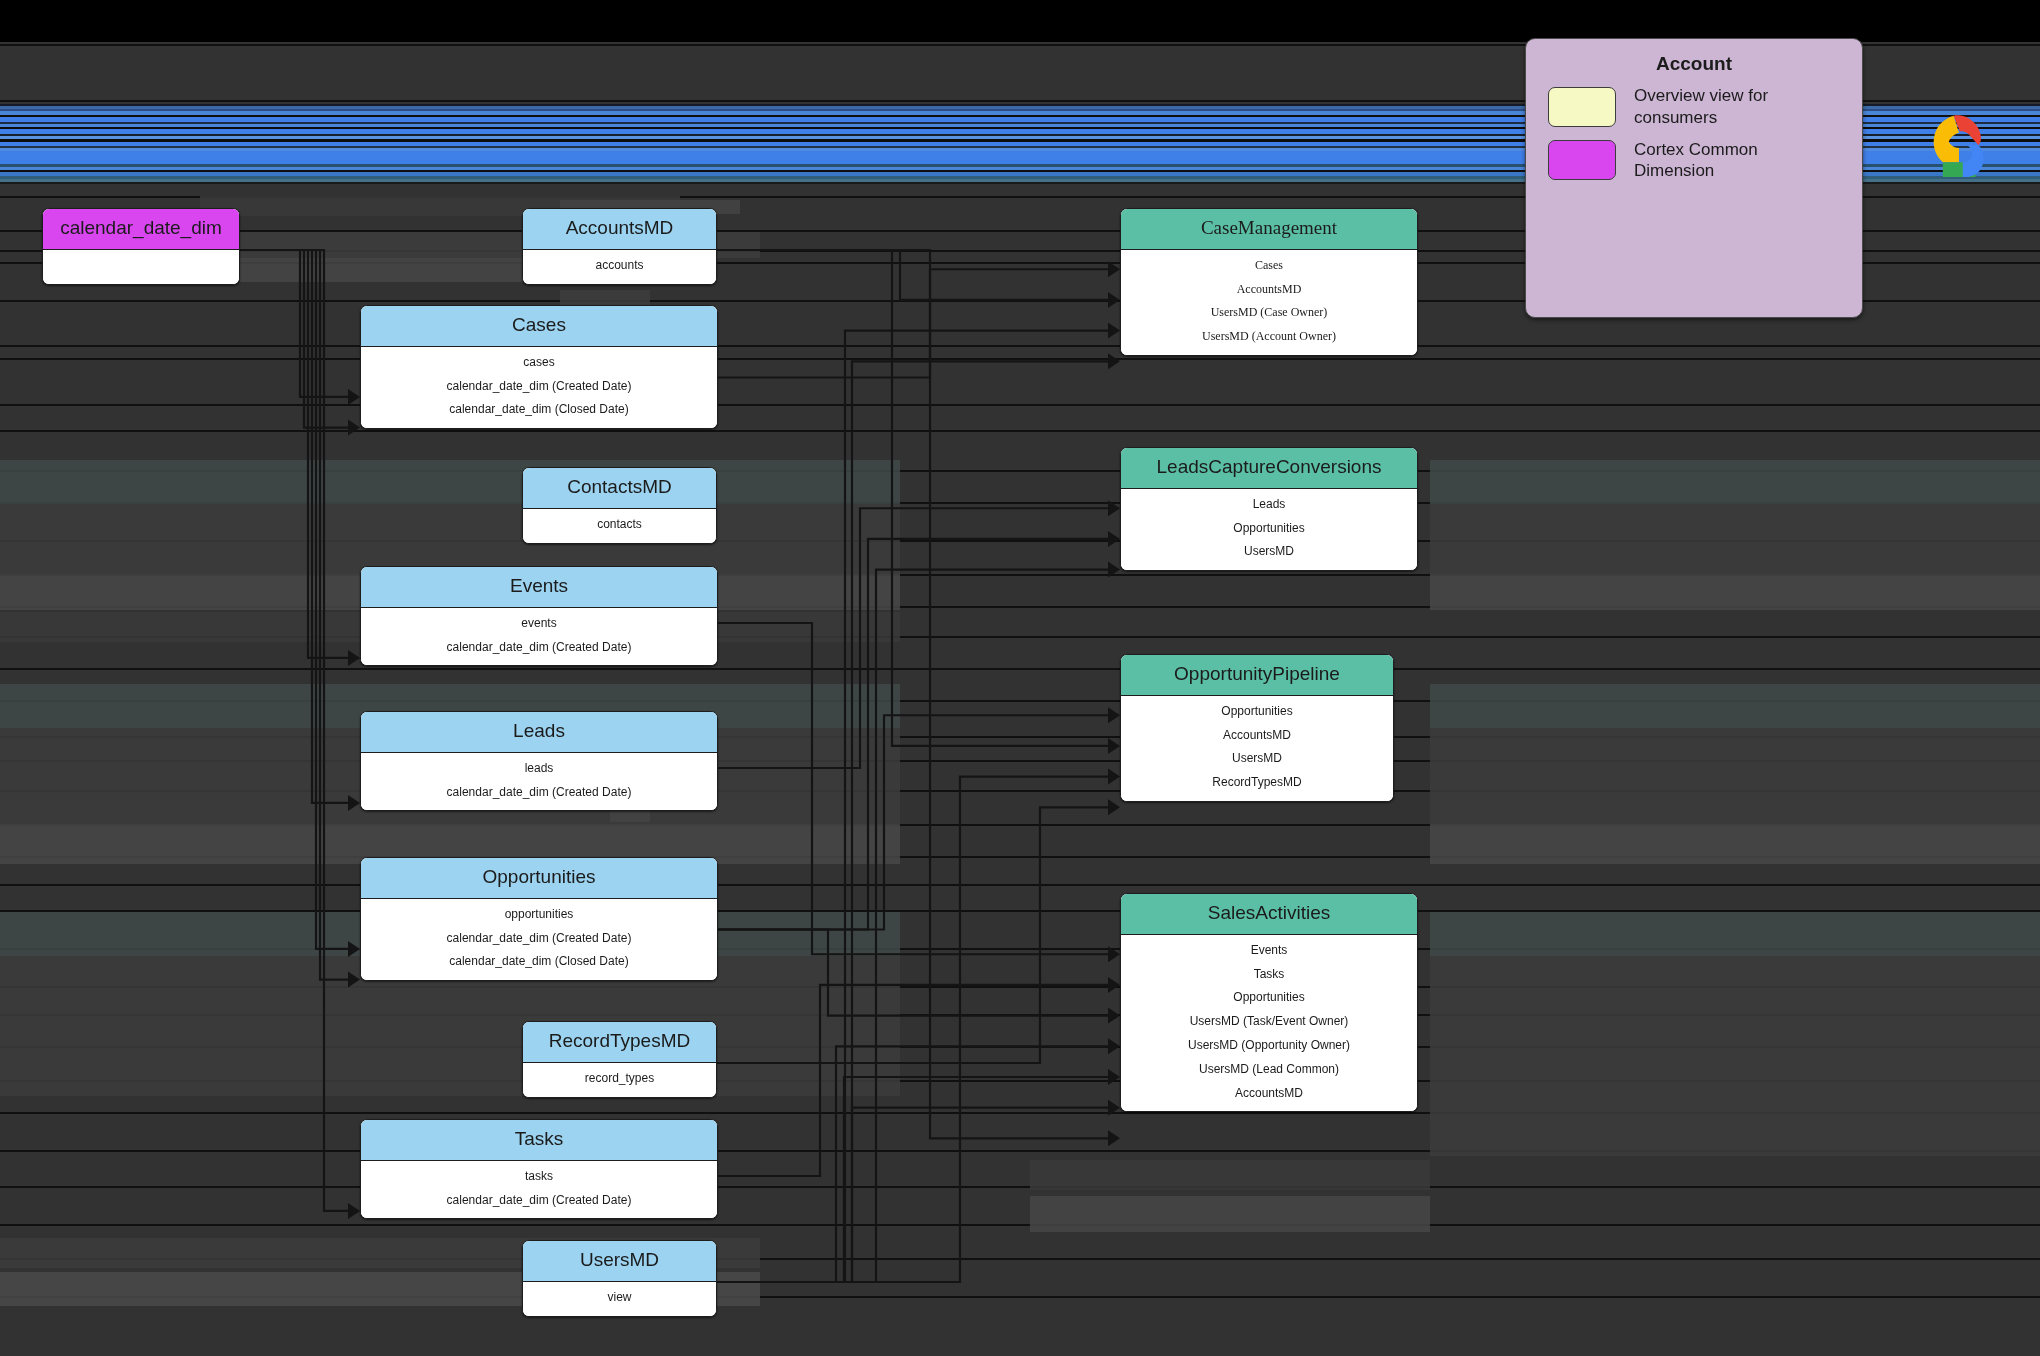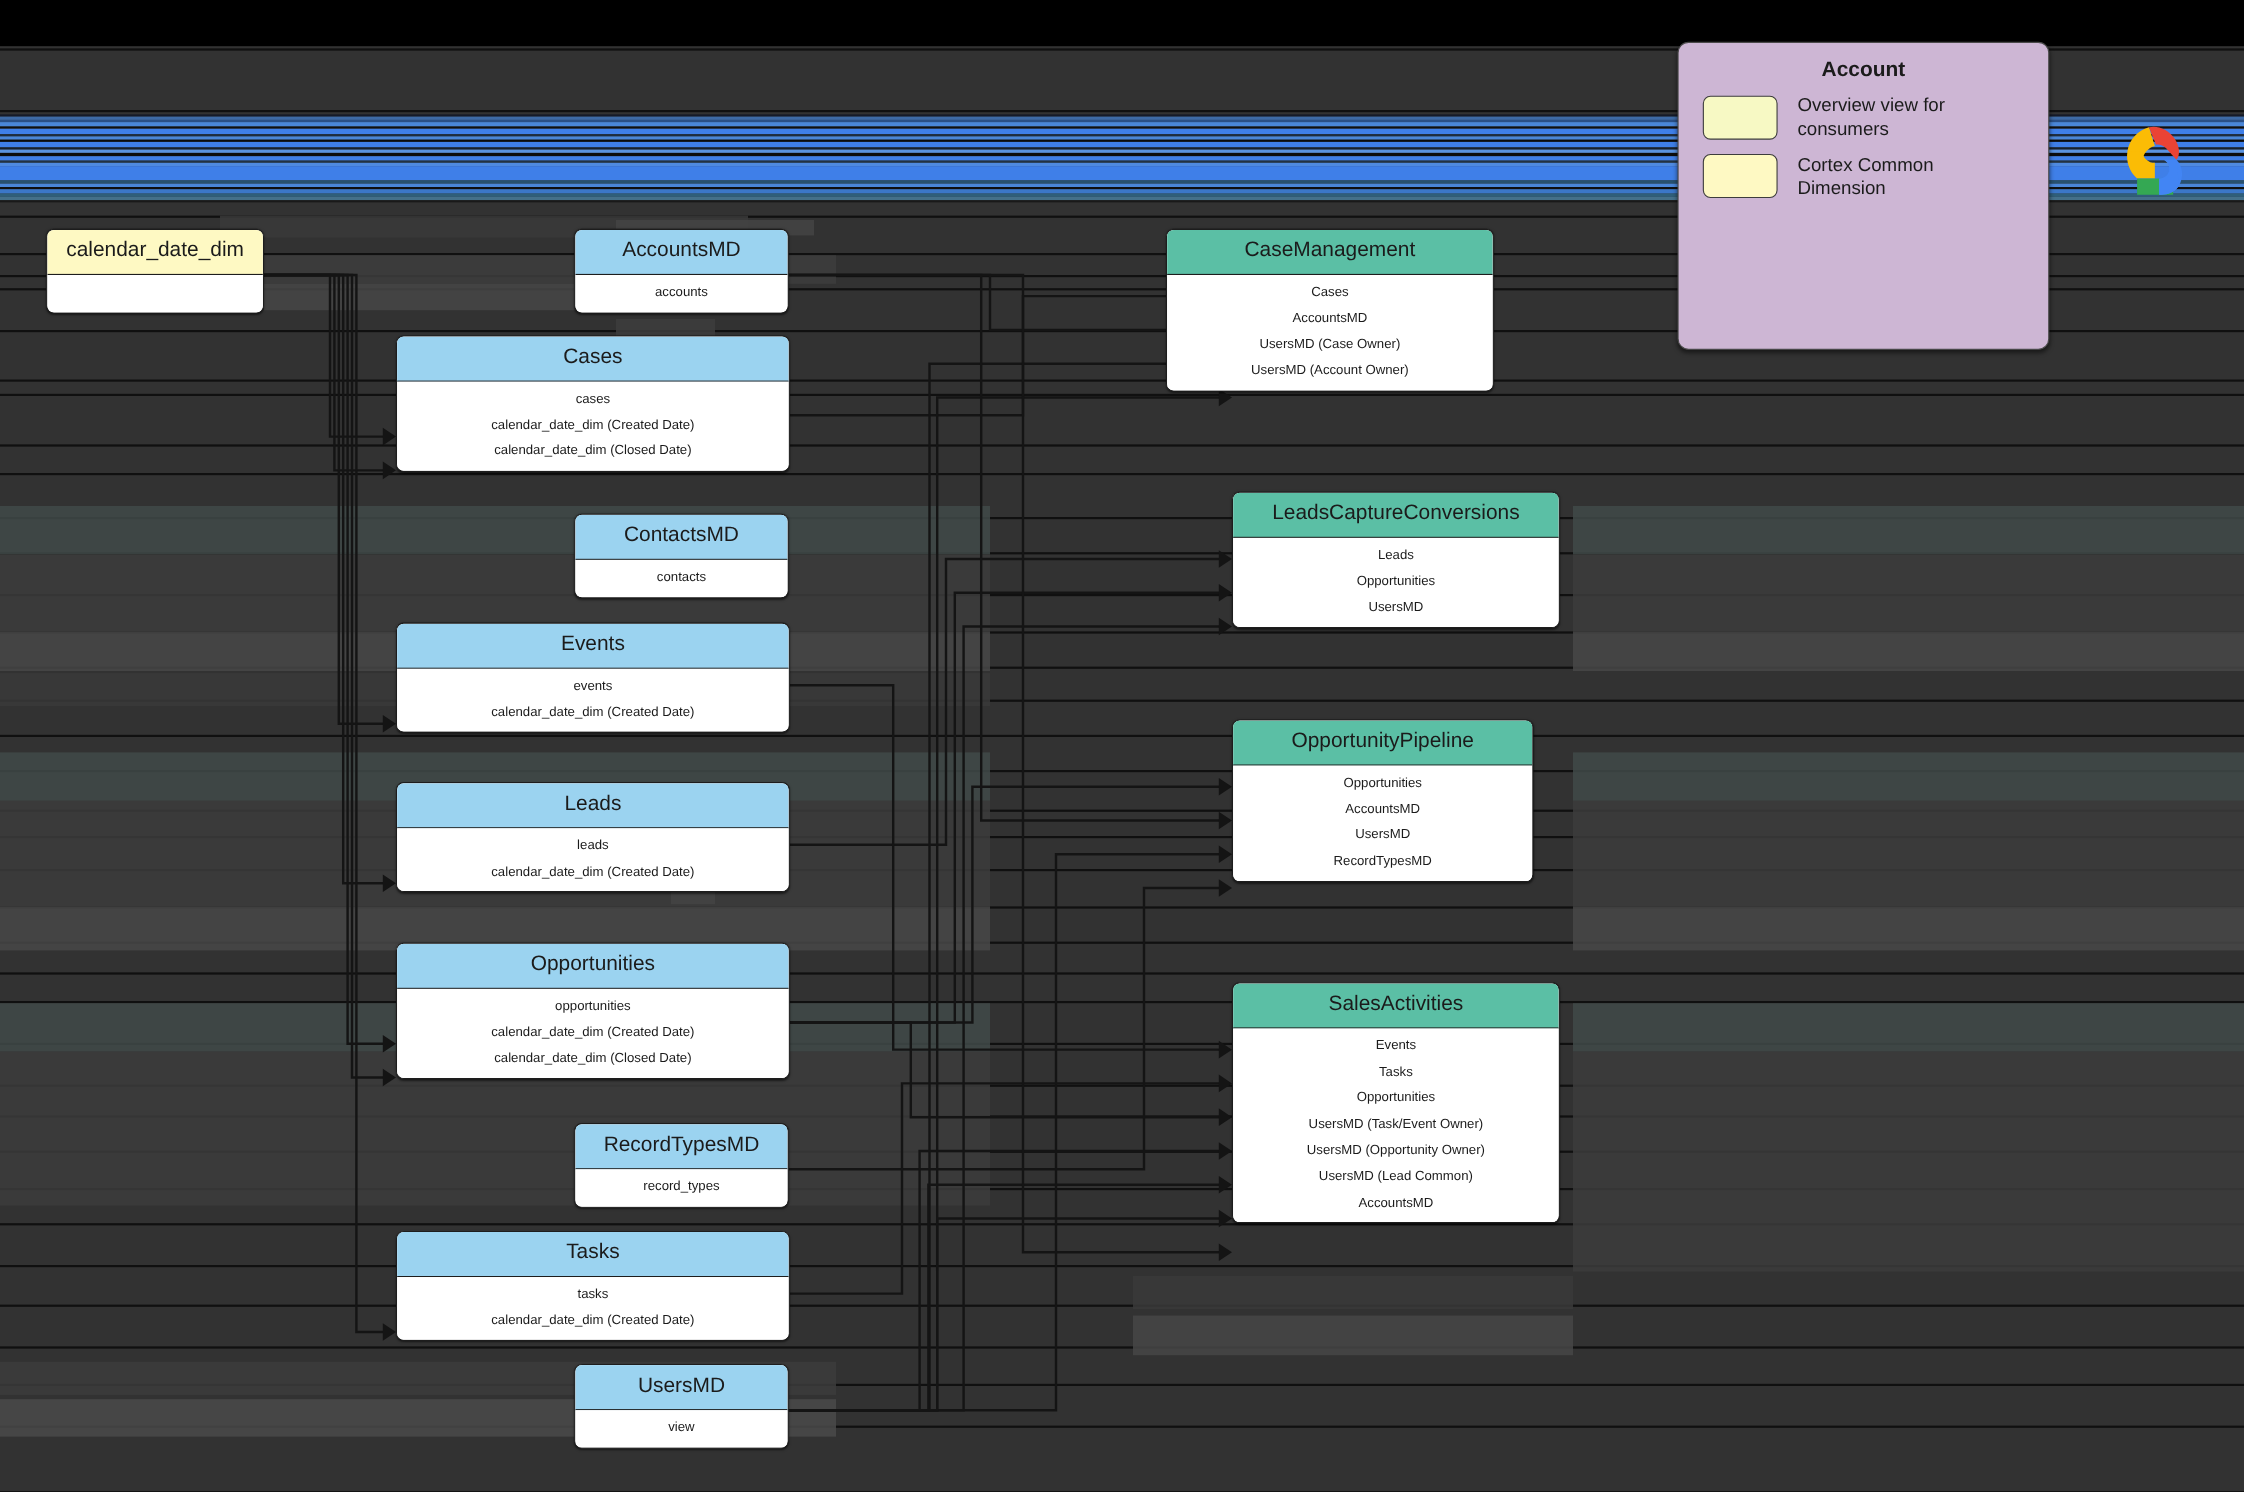--- a/index.html
+++ b/index.html
@@ -51,21 +51,21 @@
     text-align: center;
     font-size: 12px;
     color: #1b1b1b;
     padding: 5px 4px;
     line-height: 1.15;
     white-space: nowrap;
   }
   .t-base    { background: #9BD3F0; }
   .t-report  { background: #5BBFA5; }
   .t-overview{ background: #F7F9C4; }
-  .t-cortex  { background: #fef9c3; }
+  .t-cortex  { background: #d946ef; }
 
   
   #legend {
     position: absolute;
     left: 1525px; top: 38px;
     width: 338px; height: 280px;
     background: #CDB6D4;
     border: 1px solid #4a4a4a;
     border-radius: 10px;
     box-shadow: 0 2px 4px rgba(0,0,0,0.5);
@@ -318,21 +318,21 @@
           <div class="node-row">tasks</div>
           <div class="node-row">calendar_date_dim (Created Date)</div>
         </div>
       </div>
       <div class="node" style="left: 522px; top: 1240px; width: 195px;">
         <div class="node-title t-base">UsersMD</div>
         <div class="node-body">
           <div class="node-row">view</div>
         </div>
       </div>
-      <div class="node" style="left: 1060px; top: 208px; width: 298px;">
+      <div class="node" style="left: 1120px; top: 208px; width: 298px; font-family: Liberation Serif, serif;">
         <div class="node-title t-report">CaseManagement</div>
         <div class="node-body">
           <div class="node-row">Cases</div>
           <div class="node-row">AccountsMD</div>
           <div class="node-row">UsersMD (Case Owner)</div>
           <div class="node-row">UsersMD (Account Owner)</div>
         </div>
       </div>
       <div class="node" style="left: 1120px; top: 447px; width: 298px;">
         <div class="node-title t-report">LeadsCaptureConversions</div>

